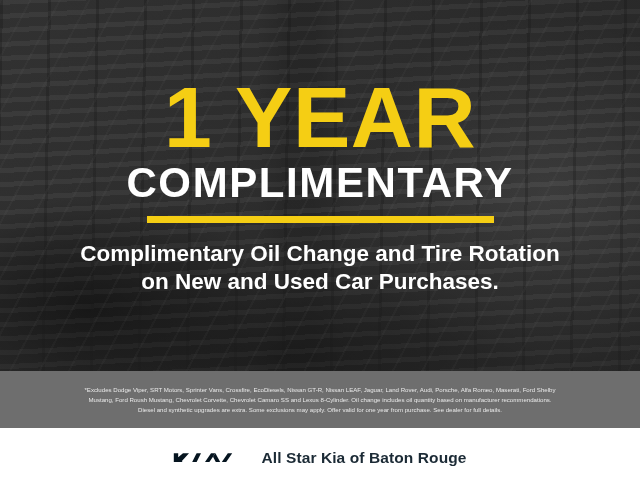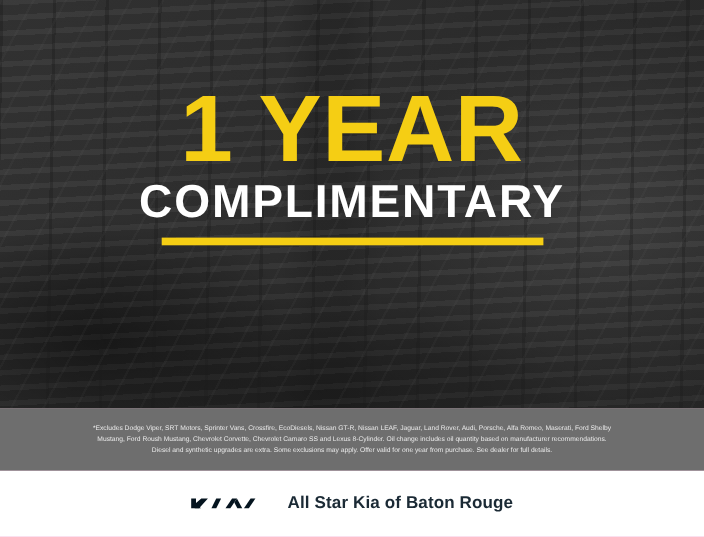--- a/index.html
+++ b/index.html
@@ -9,21 +9,21 @@
   }
   body {
     font-family: "Liberation Sans", sans-serif;
   }
 
   .ad {
     position: relative;
     width: 640px;
     height: 488px;
     overflow: hidden;
-    background: #f9a8d4;
+    background: #7dd3fc;
   }
 
   
   .hero {
     position: absolute;
     left: 0;
     top: 0;
     width: 640px;
     height: 371px;
     overflow: hidden;
@@ -183,20 +183,24 @@
 
     <div class="hero-content">
       <h1 class="headline">1 YEAR</h1>
 
       <h2 class="subhead">
         <span>COMPLIMENTARY</span>
       </h2>
 
       <div class="rule"></div>
 
+      <p class="promo">
+        <span>Complimentary Oil Change and Tire Rotation</span>
+        <span class="line2">on New and Used Car Purchases.</span>
+      </p>
     </div>
   </div>
 
   <div class="disclaimer">
     <p>*Excludes Dodge Viper, SRT Motors, Sprinter Vans, Crossfire, EcoDiesels, Nissan GT-R, Nissan LEAF, Jaguar, Land Rover, Audi, Porsche, Alfa Romeo, Maserati, Ford Shelby</p>
     <p>Mustang, Ford Roush Mustang, Chevrolet Corvette, Chevrolet Camaro SS and Lexus 8-Cylinder. Oil change includes oil quantity based on manufacturer recommendations.</p>
     <p>Diesel and synthetic upgrades are extra. Some exclusions may apply. Offer valid for one year from purchase. See dealer for full details.</p>
   </div>
 
   <div class="footer">

